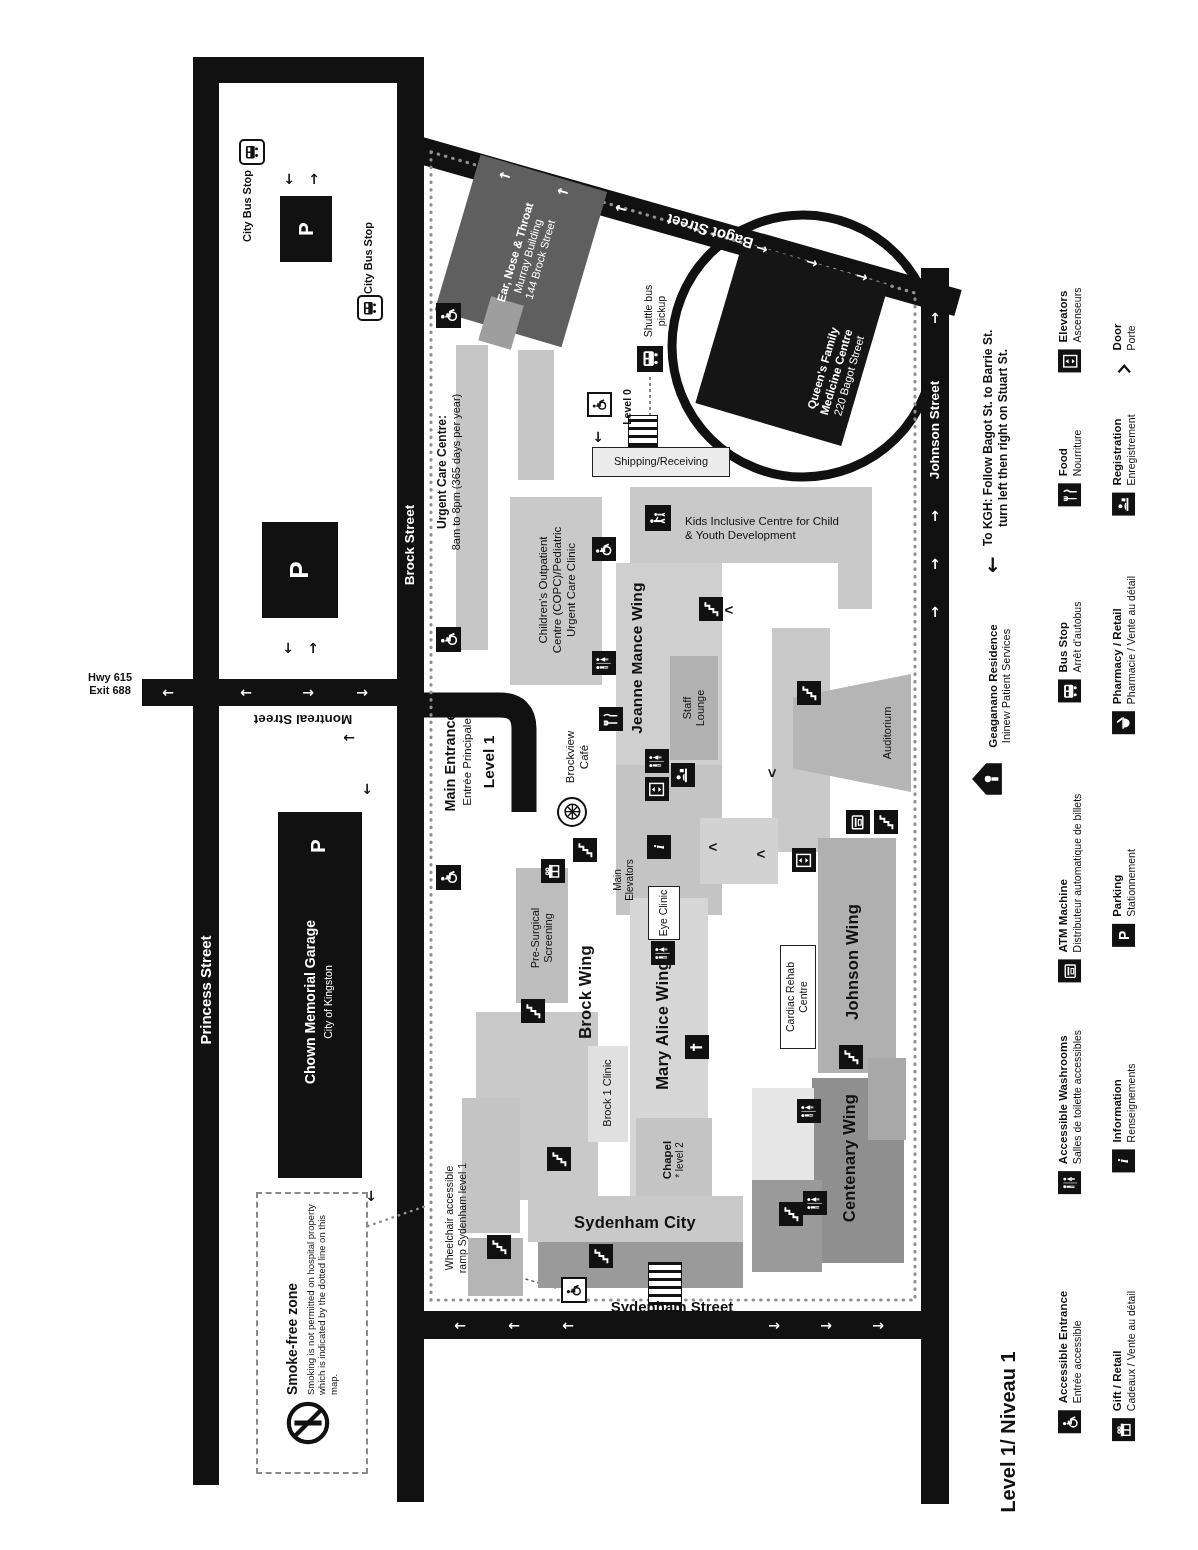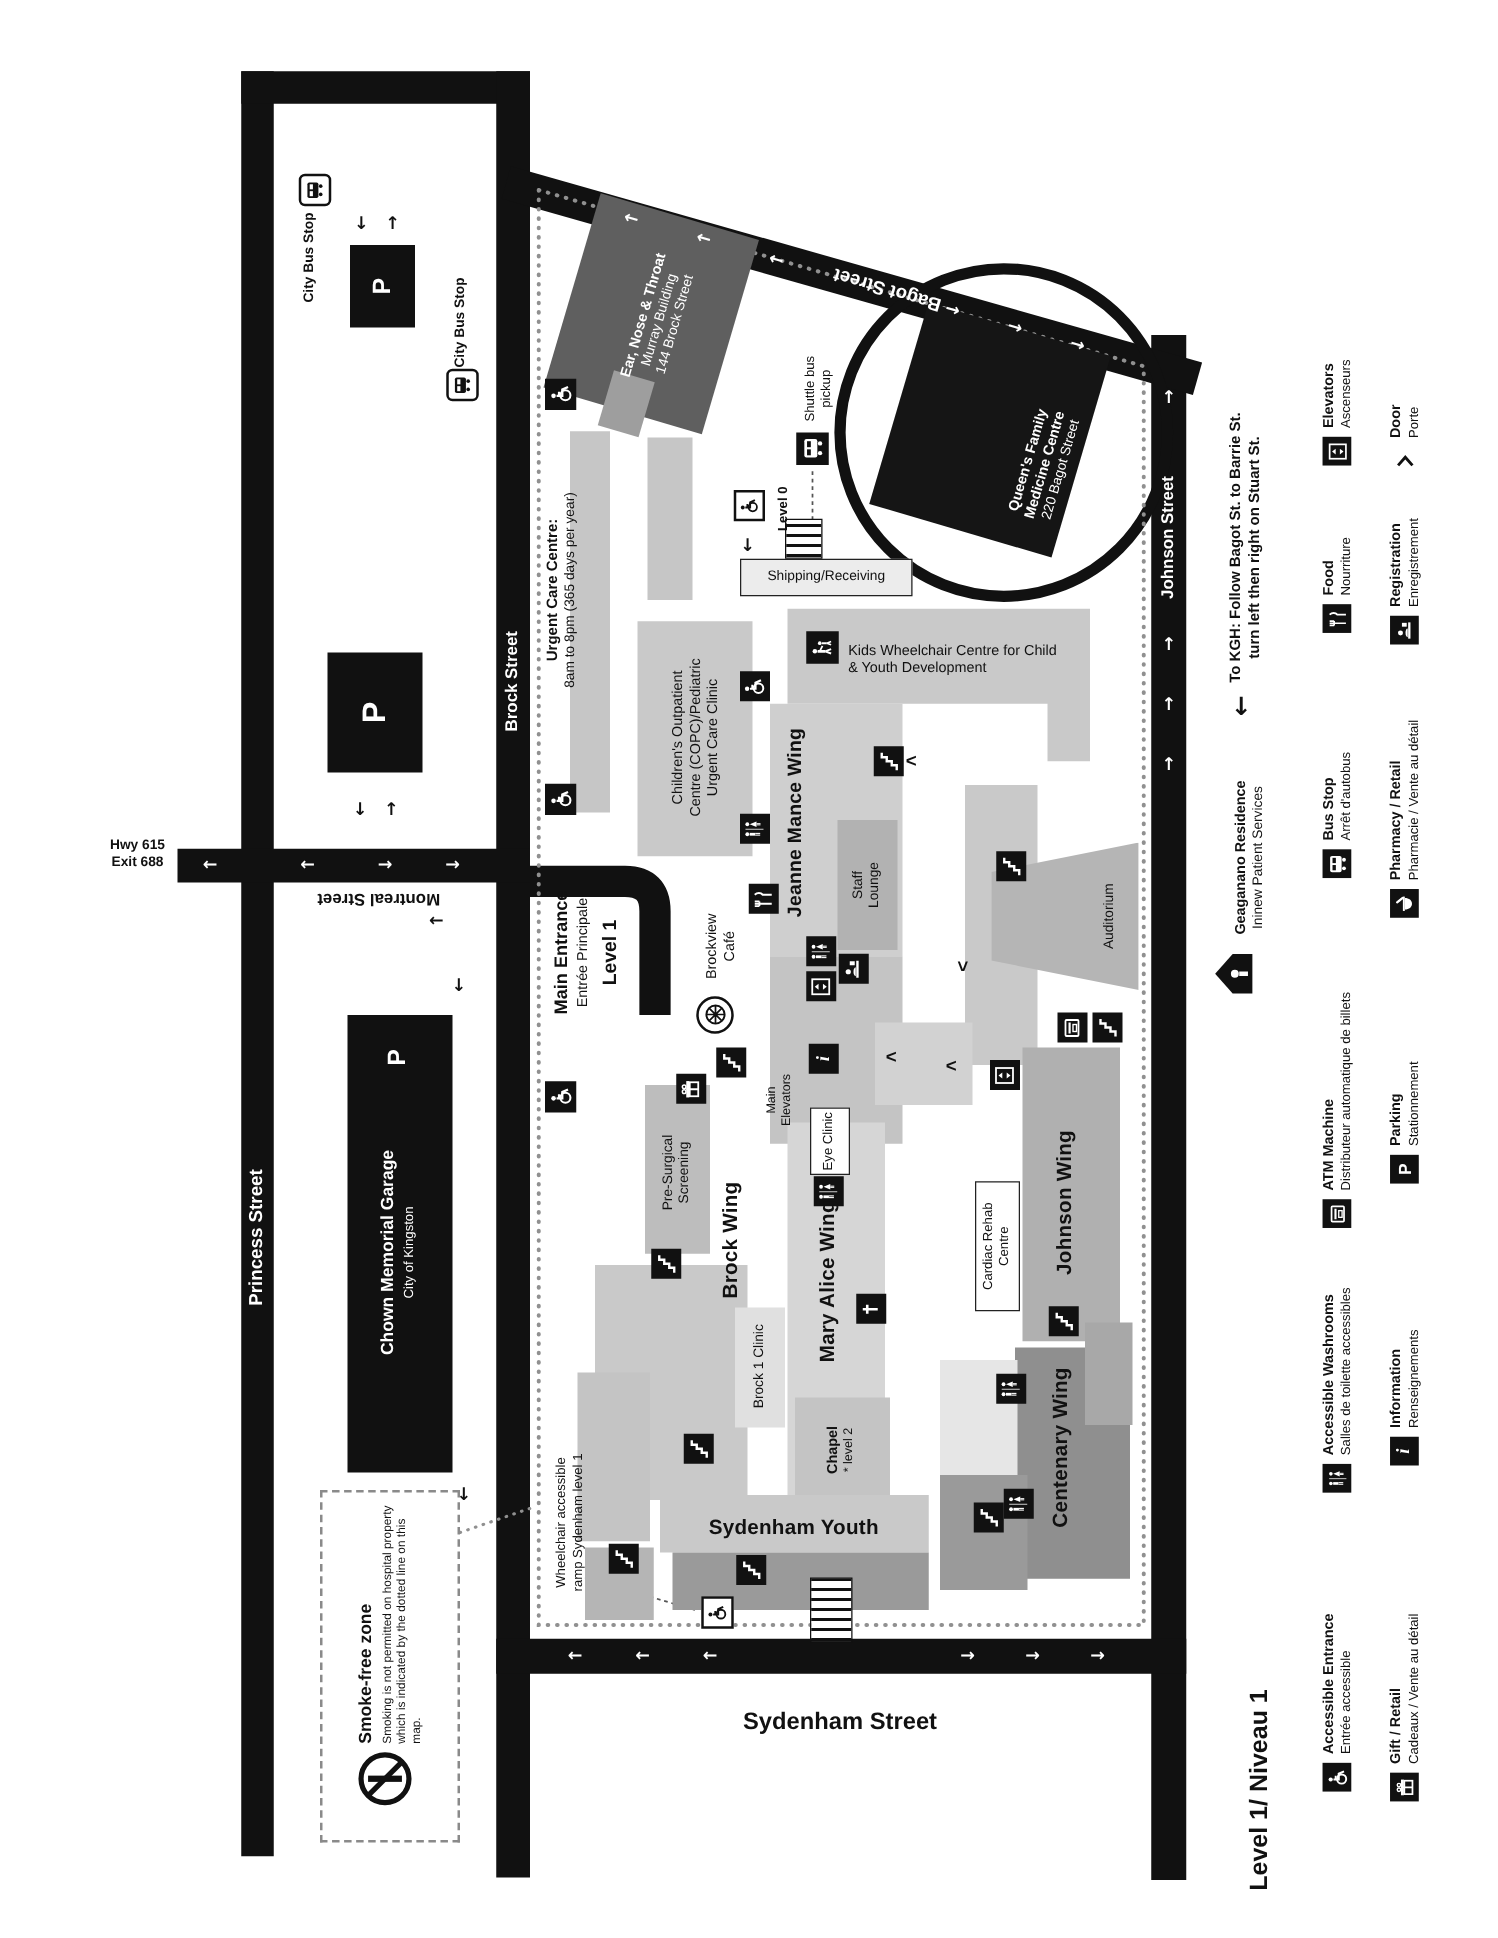--- a/index.html
+++ b/index.html
@@ -433,21 +433,21 @@
   <span class="ar" style="left:349px;top:737px">←</span>
   <span class="ar" style="left:367px;top:789px">↓</span>
   <span class="ar" style="left:598px;top:437px">↓</span>
   <span class="ar big" style="left:993px;top:565px">↓</span>
 
   <div class="lbl w b" style="left:206px;top:990px;font-size:15px">Princess Street</div>
   <div class="lbl w b" style="left:410px;top:545px;font-size:13.5px">Brock Street</div>
   <div class="lbl w b" style="left:935px;top:430px;font-size:13.5px">Johnson Street</div>
   <div class="lbl bagot w b" style="left:710px;top:231px;font-size:15px">Bagot Street</div>
   <div class="lbl flip b" style="left:303px;top:719px;font-size:13.5px">Montreal Street</div>
-  <div class="lbl h b" style="left:672px;top:1378px;font-size:19px">Sydenham Street</div>
+  <div class="lbl h b" style="left:672px;top:1307px;font-size:15px">Sydenham Street</div>
   <div class="lbl h b" style="left:110px;top:684px;font-size:11px">
     <span class="ln">Hwy 615</span>
     <span class="ln">Exit 688</span>
   </div>
 
   <div class="lbl b" style="left:248px;top:206px;font-size:11px">City Bus Stop</div>
   <div class="lbl b" style="left:369px;top:258px;font-size:11px">City Bus Stop</div>
 
   <div class="lbl w b" style="left:306px;top:229px;font-size:20px">P</div>
   <div class="lbl w b" style="left:300px;top:570px;font-size:26px">P</div>
@@ -478,21 +478,21 @@
   <div class="lbl" style="left:449px;top:472px">
     <span class="ln b" style="font-size:12px">Urgent Care Centre:</span>
     <span class="ln" style="font-size:11px">8am to 8pm (365 days per year)</span>
   </div>
   <div class="lbl" style="left:557px;top:590px">
     <span class="ln">Children's Outpatient</span>
     <span class="ln">Centre (COPC)/Pediatric</span>
     <span class="ln">Urgent Care Clinic</span>
   </div>
   <div class="lbl h" style="left:762px;top:528px;text-align:left">
-    <span class="ln">Kids Wheelchair Centre for Child</span>
+    <span class="ln">Kids Inclusive Centre for Child</span>
     <span class="ln">&amp; Youth Development</span>
   </div>
 
   <div class="lbl wing" style="left:637px;top:658px;font-size:15.5px">Jeanne Mance Wing</div>
   <div class="lbl" style="left:694px;top:708px;font-size:11px">
     <span class="ln">Staff</span>
     <span class="ln">Lounge</span>
   </div>
 
   <div class="lbl" style="left:470px;top:762px">
@@ -521,21 +521,21 @@
   <div class="lbl" style="left:673px;top:1160px">
     <span class="ln b" style="font-size:11.5px">Chapel</span>
     <span class="ln" style="font-size:10px">* level 2</span>
   </div>
   <div class="lbl wing" style="left:852px;top:962px">Johnson Wing</div>
   <div class="lbl" style="left:797px;top:997px;font-size:10.5px">
     <span class="ln">Cardiac Rehab</span>
     <span class="ln">Centre</span>
   </div>
   <div class="lbl wing" style="left:849px;top:1158px">Centenary Wing</div>
-  <div class="lbl h wing" style="left:635px;top:1222px">Sydenham Youth</div>
+  <div class="lbl h wing" style="left:635px;top:1222px">Sydenham City</div>
   <div class="lbl" style="left:888px;top:733px;font-size:11px">Auditorium</div>
 
   <div class="lbl" style="left:456px;top:1218px;font-size:10.5px">
     <span class="ln">Wheelchair accessible</span>
     <span class="ln">ramp Sydenham level 1</span>
   </div>
 
   <div class="lbl" style="left:1000px;top:686px">
     <span class="ln b" style="font-size:11.5px">Geaganano Residence</span>
     <span class="ln" style="font-size:11px">Ininew Patient Services</span>

